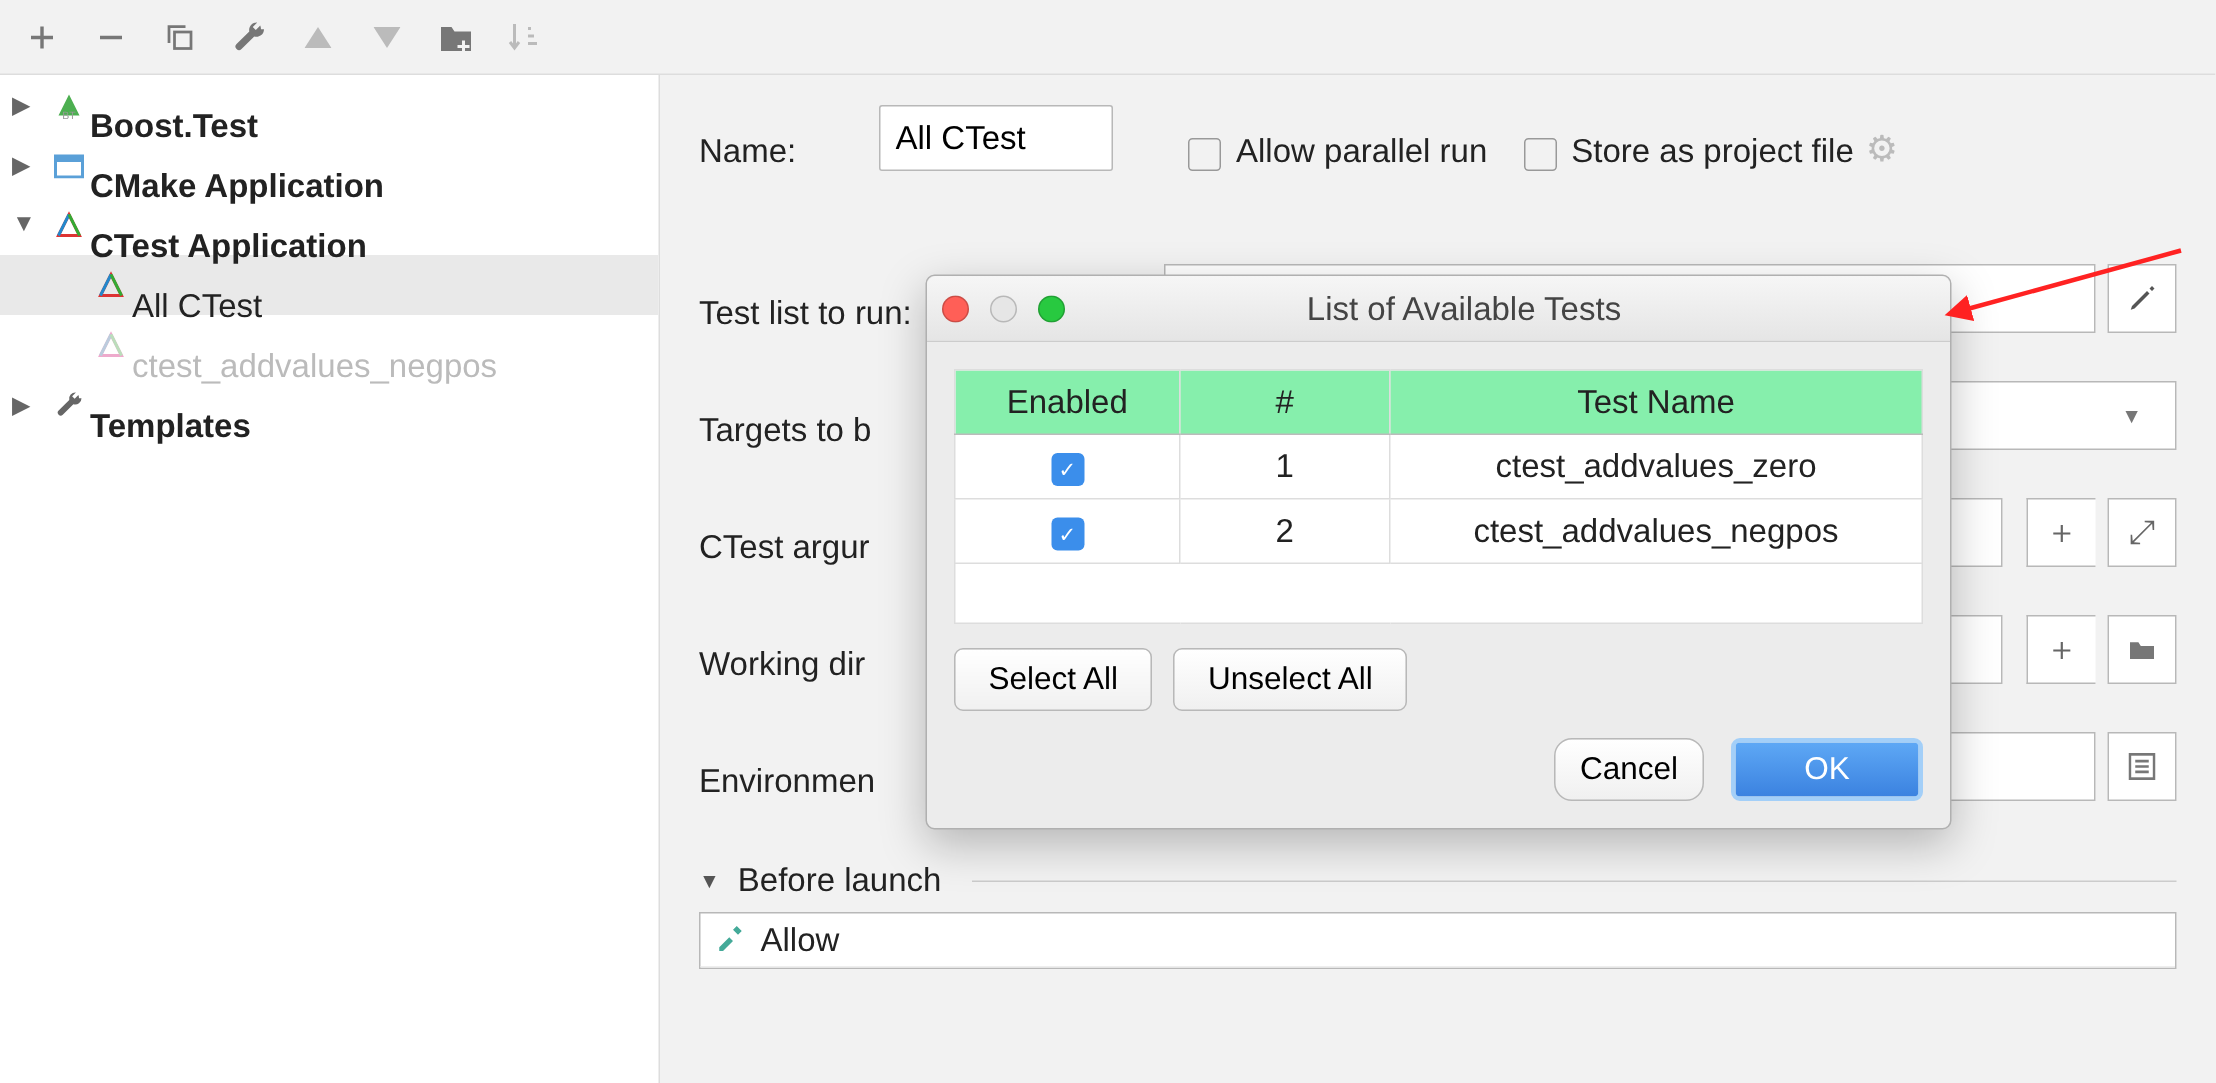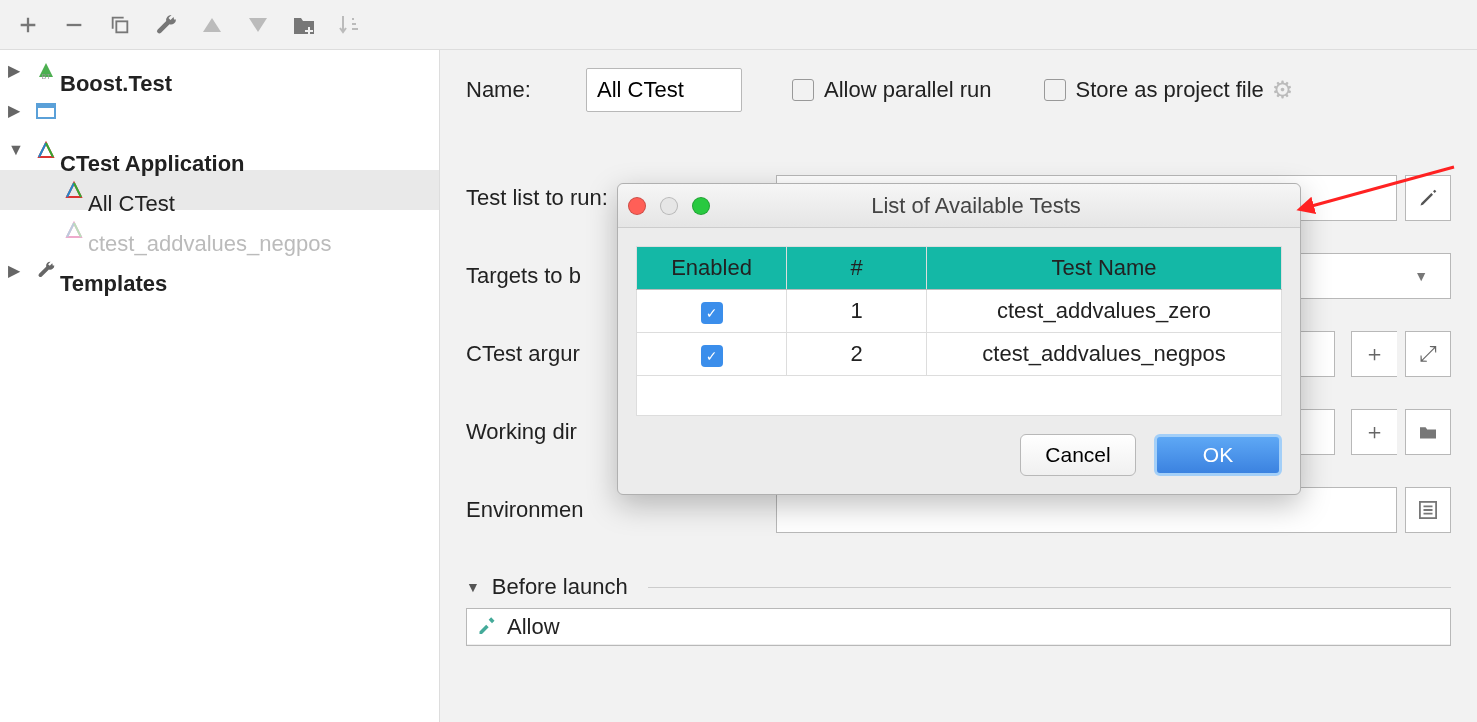--- a/index.html
+++ b/index.html
@@ -14,26 +14,26 @@
 .tree-row.selected { background: #e9e9e9; }
 .tree-caret { width: 24px; font-size: 16px; color: #666; }
 .tree-icon { width: 28px; display: flex; justify-content: center; align-items: center; }
 .tree-label { font-size: 22px; margin-top: 28px; }
 .tree-label.bold { font-weight: 700; }
 .tree-label.dim { color: #bbb; }
 .indent1 { padding-left: 8px; }
 .indent2 { padding-left: 60px; }
 
 .form-area { flex: 1; padding: 16px 26px; position: relative; }
-.form-row { display: flex; align-items: center; margin-bottom: 30px; min-height: 48px; }
+.form-row { display: flex; align-items: flex-end; margin-bottom: 30px; min-height: 48px; }
 .form-label { width: 310px; font-size: 22px; }
 .text-input { border: 1px solid #b8b8b8; border-radius: 2px; height: 44px; padding: 4px 10px; font-size: 22px; background: #fff; }
 .name-input { width: 156px; margin-right: 50px; }
 .cb { width: 22px; height: 22px; border: 1px solid #999; border-radius: 3px; margin-right: 10px; display: inline-block; vertical-align: middle; }
-.chk-label { margin-right: 52px; }
+.chk-label { margin-right: 24px; }
 .long-input { flex: 1; background: #fff; border: 1px solid #b8b8b8; height: 46px; padding: 4px 12px; font-size: 22px; color: #888; display: flex; align-items: center; }
 .icon-btn-box { width: 46px; height: 46px; border: 1px solid #b8b8b8; display: flex; align-items: center; justify-content: center; margin-left: 8px; color: #666; background: #fff; }
 .icon-pair { display: flex; gap: 0; margin-left: 8px; }
 .icon-pair .icon-btn-box:first-child { border-right: none; }
 .gear-inline { color: #bbb; font-size: 24px; margin-left: 8px; }
 .chev-down { color: #777; font-size: 14px; margin-left: auto; margin-right: 10px; }
 
 .section-header { display: flex; align-items: center; margin-top: 40px; margin-bottom: 8px; }
 .section-caret { font-size: 14px; color: #555; margin-right: 12px; }
 .section-divider { flex: 1; height: 1px; background: #ccc; margin-left: 20px; }
@@ -44,27 +44,27 @@
 .dialog-titlebar { height: 44px; display: flex; align-items: center; background: linear-gradient(#f6f6f6,#e5e5e5); border-bottom: 1px solid #ccc; border-radius: 6px 6px 0 0; padding: 0 10px; }
 .traffic { display: flex; gap: 14px; margin-right: 12px; }
 .traffic span { width: 18px; height: 18px; border-radius: 50%; display: block; border: 1px solid rgba(0,0,0,0.2); }
 .traffic .red { background: #ff5f57; }
 .traffic .yel { background: #e6e6e6; }
 .traffic .grn { background: #28c940; }
 .dialog-title { flex: 1; text-align: center; font-size: 22px; color: #444; margin-left: -60px; }
 .dialog-body { padding: 18px; }
 .dlg-table { width: 100%; border: 1px solid #bbb; border-collapse: collapse; background: #fff; }
 .dlg-table th, .dlg-table td { border: 1px solid #ddd; padding: 8px 4px; text-align: center; font-size: 22px; font-weight: 400; }
-.dlg-table th { background: #14b8a6; border-bottom: 1px solid #bbb; }
+.dlg-table th { background: #86efac; border-bottom: 1px solid #bbb; }
 .dlg-check { width: 22px; height: 22px; background: #3b8eeb; border-radius: 4px; display: inline-flex; align-items: center; justify-content: center; color: #fff; font-size: 14px; }
 .dlg-btns { display: flex; gap: 14px; margin-top: 16px; }
 .btn { height: 42px; padding: 0 22px; border: 1px solid #b8b8b8; border-radius: 6px; background: linear-gradient(#fff,#f0f0f0); font-size: 21px; cursor: pointer; display: inline-flex; align-items: center; }
 .dlg-footer { display: flex; justify-content: flex-end; gap: 18px; padding: 0 18px 18px; }
 .btn.primary { background: linear-gradient(#5ea8f5,#3b82e0); color: #fff; border: 3px solid #a3cff8; width: 128px; justify-content: center; font-weight: 500; }
-.btn.wide { width: 116px; justify-content: center; }
+.btn.wide { width: 100px; justify-content: center; border-radius: 12px; }
 
 .arrow { position: absolute; left: 1294px; top: 163px; pointer-events: none; }
 </style>
 </head>
 <body>
 
 <div class="toolbar">
   <div class="tool-btn">
       <svg width="22" height="22" viewBox="0 0 24 24" fill="none" stroke="#777" stroke-width="2.5">
         <path d="M12 4v16M4 12h16"></path>
@@ -122,20 +122,21 @@
       <span class="tree-label bold">Boost.Test</span>
     </div>
     <div class="tree-row indent1">
       <span class="tree-caret">▶</span>
       <span class="tree-icon">
           <svg width="20" height="18">
             <rect x="1" y="3" width="18" height="14" fill="none" stroke="#5aa0d8" stroke-width="2"></rect>
             <rect x="1" y="3" width="18" height="4" fill="#5aa0d8"></rect>
           </svg>
         </span>
+      <span class="tree-label bold">CMake Application</span>
     </div>
     <div class="tree-row indent1">
       <span class="tree-caret">▼</span>
       <span class="tree-icon">
           <svg width="20" height="20">
             <path d="M3 17L10 3l7 14z" fill="none" stroke="#d33" stroke-width="2"></path>
             <path d="M3 17L10 3" stroke="#28c" stroke-width="2"></path>
             <path d="M10 3l7 14" stroke="#3a3" stroke-width="2"></path>
           </svg>
         </span>
@@ -282,20 +283,24 @@
         <tr>
           <td><span class="dlg-check">✓</span></td>
           <td>2</td>
           <td>ctest_addvalues_negpos</td>
         </tr>
         <tr style="height:40px">
             <td colspan="3"></td>
           </tr>
       </tbody>
     </table>
+    <div class="dlg-btns">
+      <button class="btn">Select All</button>
+      <button class="btn">Unselect All</button>
+    </div>
   </div>
   <div class="dlg-footer">
     <button class="btn wide">Cancel</button>
     <button class="btn primary">OK</button>
   </div>
 </div>
 
 <svg class="arrow" width="180" height="60">
   <defs>
       <marker id="ah" markerWidth="10" markerHeight="10" refX="2" refY="3" orient="auto">

